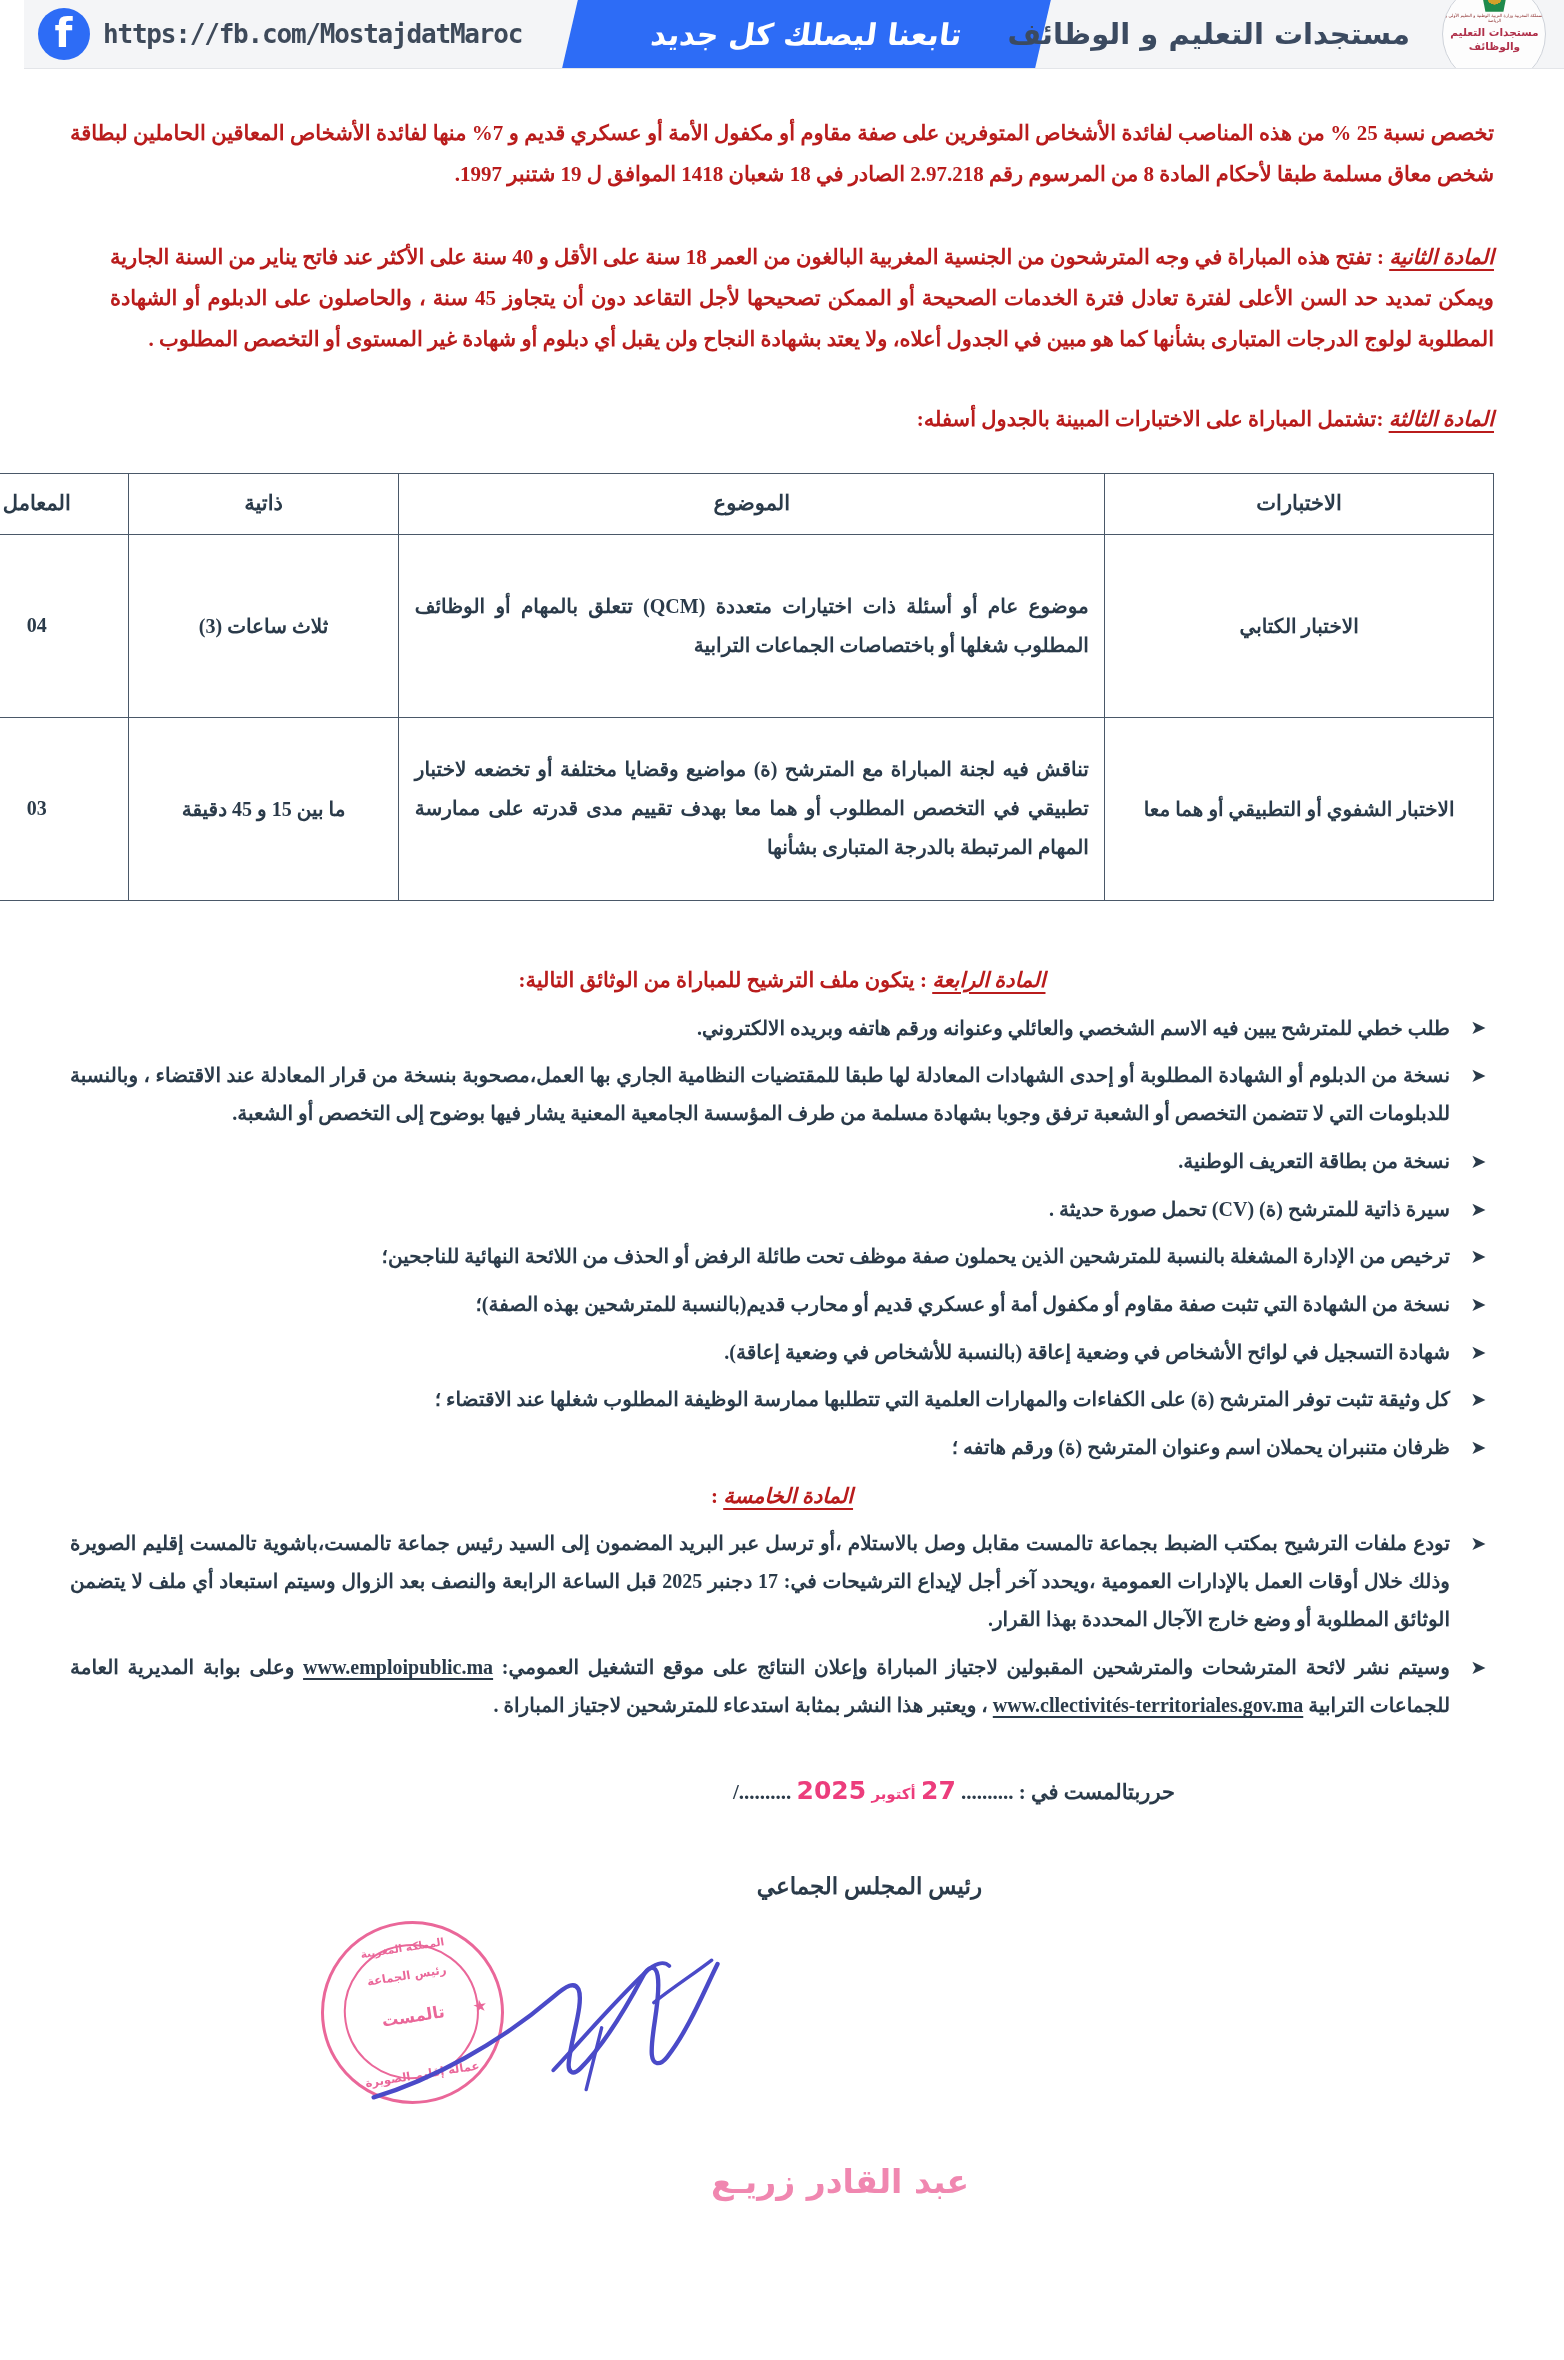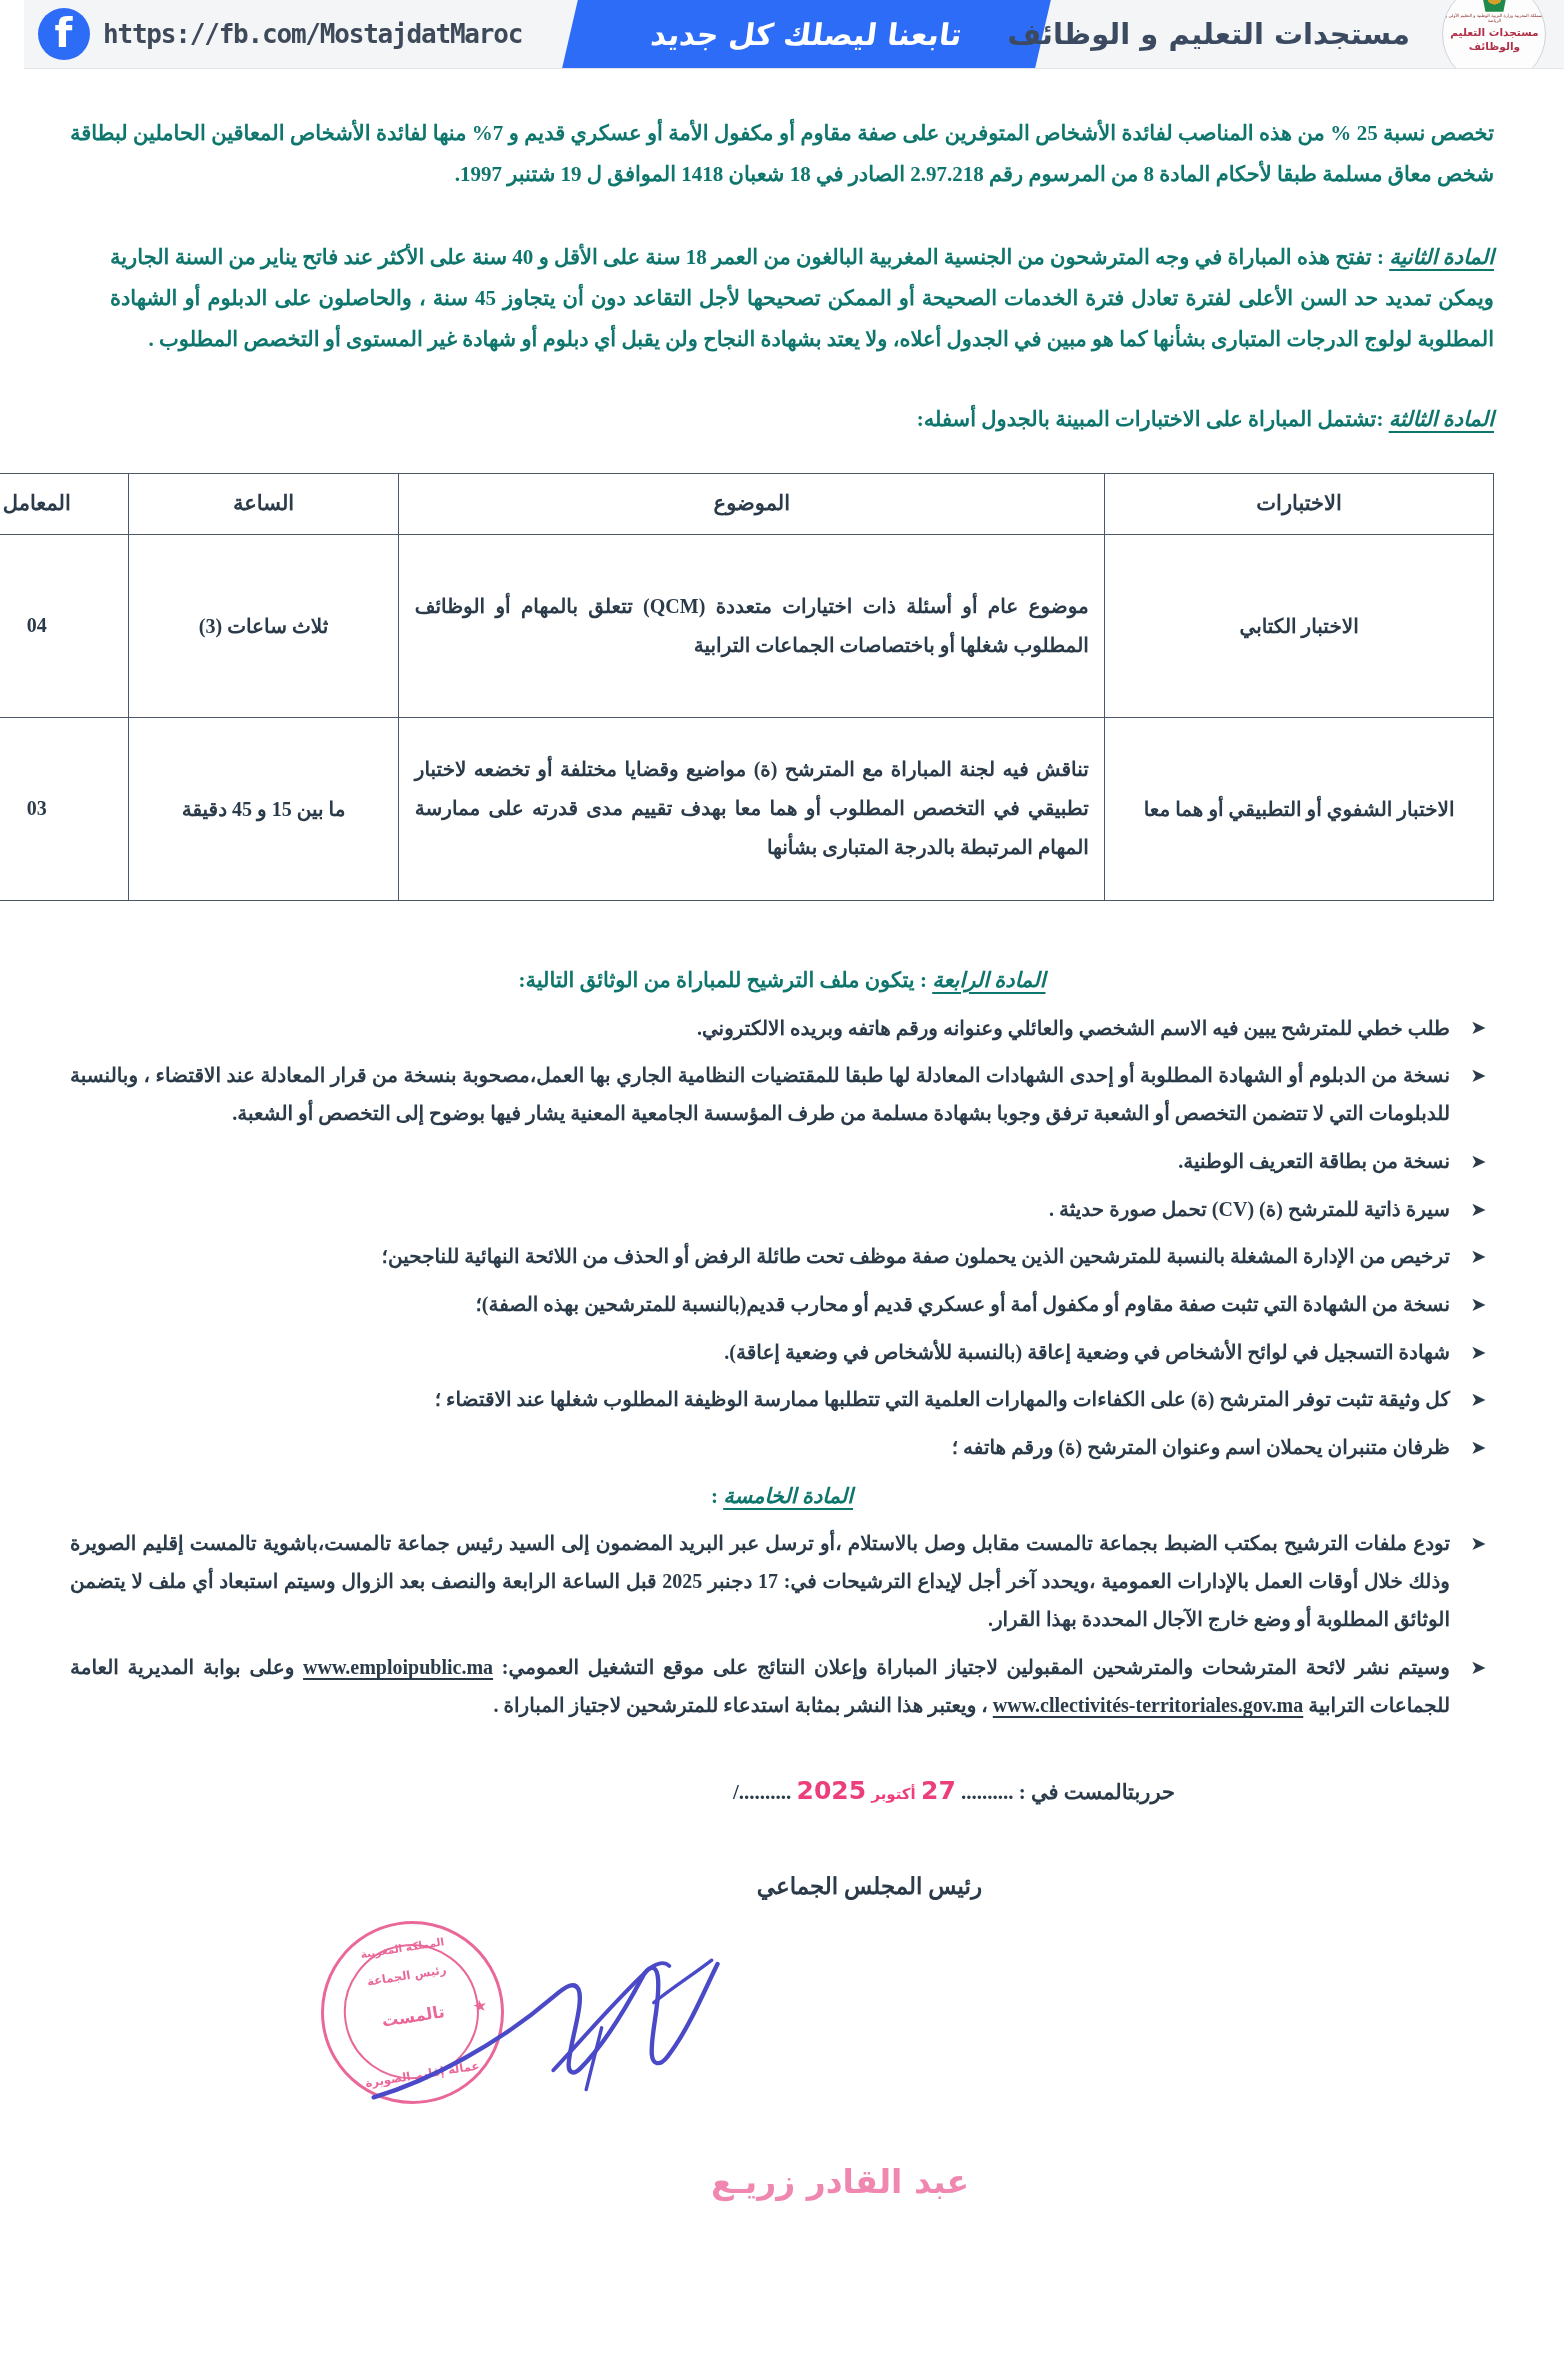--- a/index.html
+++ b/index.html
@@ -159,21 +159,21 @@
     position: relative;
     padding: 0 70px;
     box-sizing: border-box;
     width: 1564px;
   }
 
   .para {
     font-size: 21px;
     line-height: 1.95;
     text-align: justify;
-    color: #0f766e;
+    color: #b91c1c;
     font-weight: 700;
     font-family: "Liberation Serif", serif;
     margin: 0;
   }
   .p-intro { margin-top: 44px; }
   .p-art2  { margin-top: 42px; margin-left: 40px; }
   .p-art3  { margin-top: 39px; }
 
   .art-label {
     font-style: italic;
@@ -377,21 +377,21 @@
 
   <p class="para p-art3">
     <span class="art-label">المادة الثالثة</span><span> :تشتمل المباراة على الاختبارات المبينة بالجدول أسفله:</span>
   </p>
 
   <table class="exam-table">
     <thead>
       <tr>
         <th class="col-tests">الاختبارات</th>
         <th class="col-subject">الموضوع</th>
-        <th class="col-duration">الساعة</th>
+        <th class="col-duration">ذاتية</th>
         <th class="col-coef">المعامل</th>
       </tr>
     </thead>
     <tbody>
       <tr>
         <td class="col-tests">الاختبار الكتابي</td>
         <td class="col-subject">موضوع عام أو أسئلة ذات اختيارات متعددة (QCM) تتعلق بالمهام أو الوظائف المطلوب شغلها أو باختصاصات الجماعات الترابية</td>
         <td class="col-duration">ثلاث ساعات (3)</td>
         <td class="col-coef">04</td>
       </tr>

